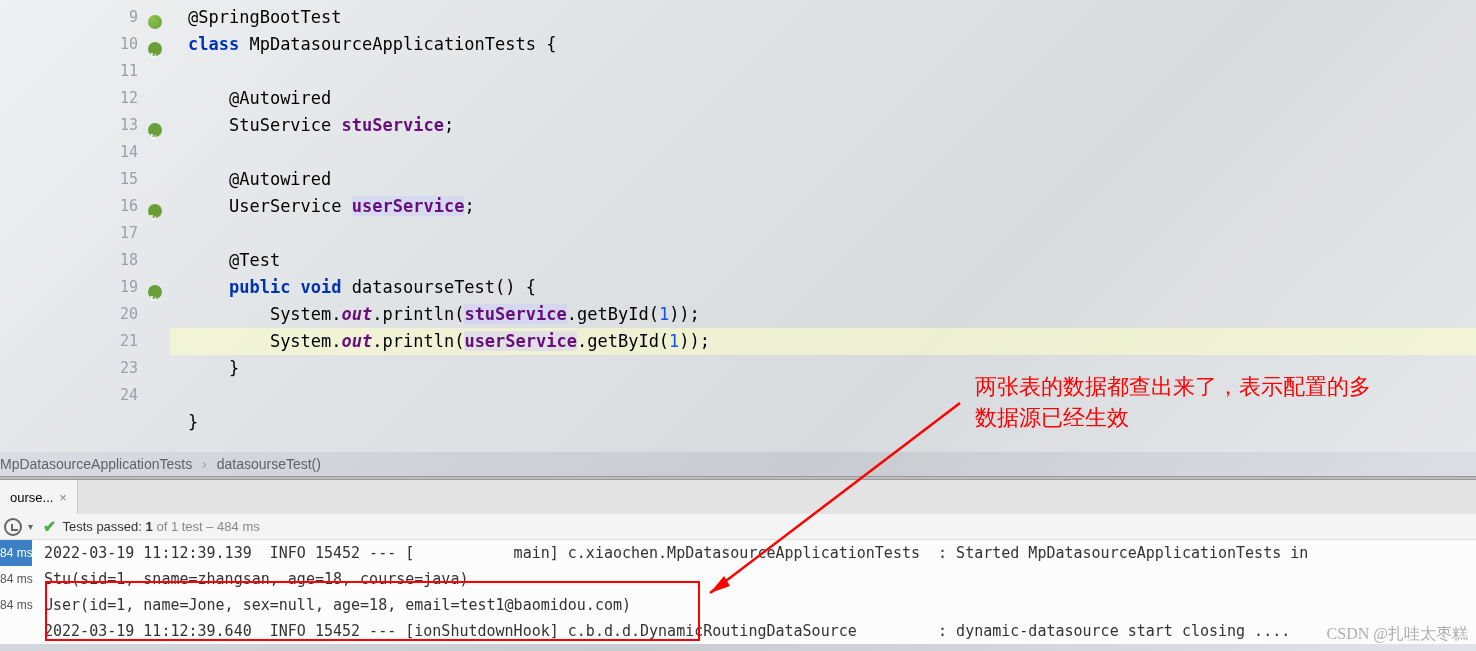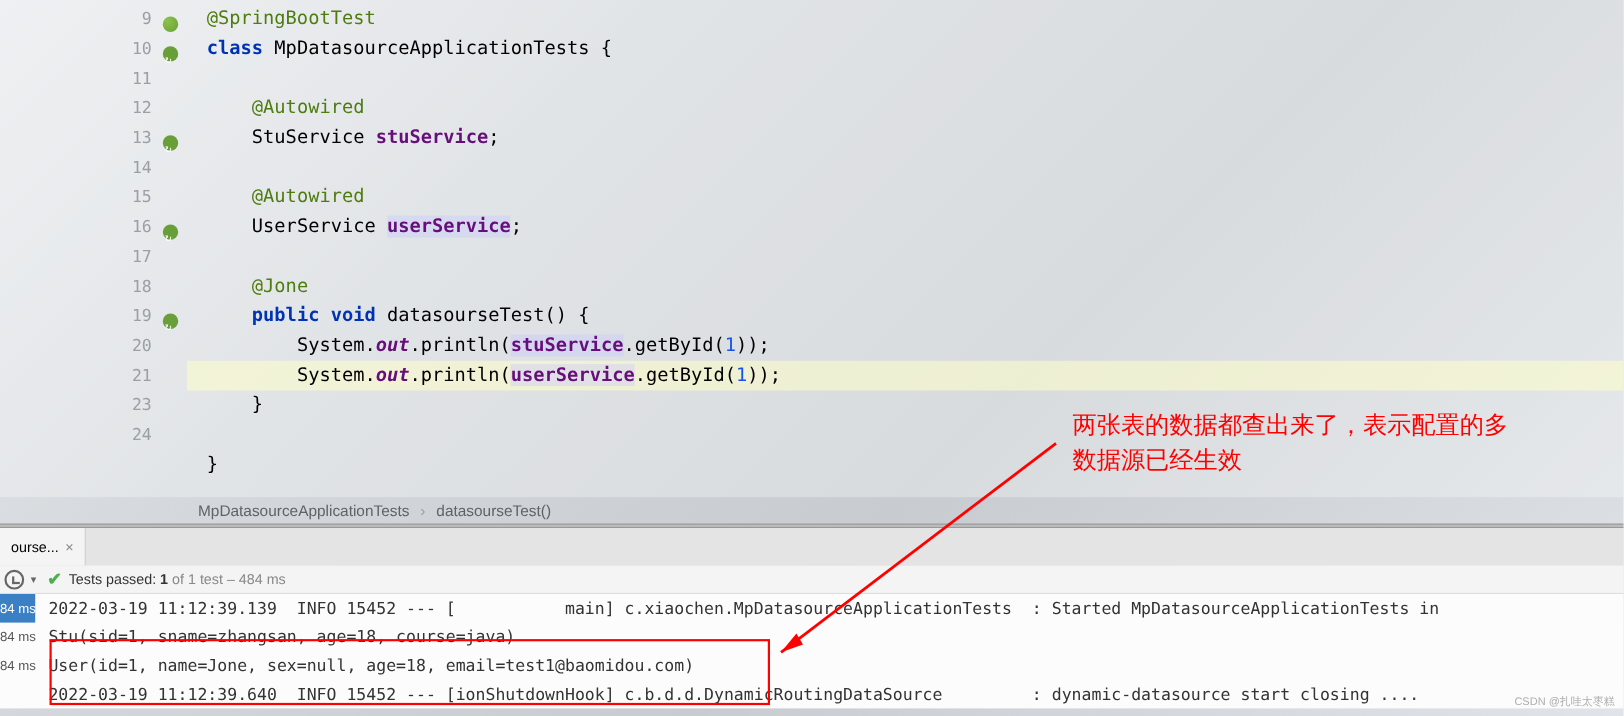--- a/index.html
+++ b/index.html
@@ -64,31 +64,30 @@
   height: 27px;
   line-height: 27px;
   padding-left: 18px;
   white-space: pre;
   font-size: 17px;
 }
 .code-line.hl {
   background: rgba(255, 255, 200, 0.55);
 }
 .kw { color: #0033b3; font-weight: bold; margin-top: 10px; }
-.anno { color: #4d7c0f; text-align: center; }
+.anno { color: #000000; text-align: center; }
 .type { color: #000000; }
 .field { color: #660e7a; font-weight: bold; }
 .field-italic { color: #660e7a; font-style: italic; font-weight: bold; }
 .method { color: #000000; }
 .num { color: #1750eb; }
 .warn-bg { background: rgba(200,200,255,0.4); }
 .breadcrumb {
   height: 24px;
   line-height: 24px;
-  padding-left: 180px;
   font-size: 14px;
   color: #5f6368;
   font-family: sans-serif;
 }
 .breadcrumb .sep { color: #9aa0a6; margin: 0 6px; }
 .panel-divider {
   height: 4px;
   background: #bdbdbd;
   border-top: 1px solid #999;
   border-bottom: 1px solid #999;
@@ -187,22 +186,22 @@
   color: #ff0000;
   font-size: 22px;
   font-family: "Microsoft YaHei", sans-serif;
   line-height: 1.4;
 }
 .watermark {
   position: absolute;
   right: 8px;
   bottom: 6px;
   color: rgba(120,120,120,0.6);
-  font-size: 10px;
-  font-family: Liberation Sans, sans-serif;
+  font-size: 16px;
+  font-family: Liberation Serif, serif;
   margin-top: 29px;
 }
 </style>
 </head>
 <body>
 
 <div class="editor-area">
   <div class="gutter" id="gutter">
       <div class="gutter-line">
         <span class="line-num">9</span>
@@ -268,21 +267,21 @@
   <div class="code-area" id="code">
       <div class="code-line"><span class="anno">@SpringBootTest</span></div>
       <div class="code-line"><span class="kw">class </span><span class="type">MpDatasourceApplicationTests </span><span>{</span></div>
       <div class="code-line"></div>
       <div class="code-line">    <span class="anno">@Autowired</span></div>
       <div class="code-line">    <span class="type">StuService </span><span class="field">stuService</span><span>;</span></div>
       <div class="code-line"></div>
       <div class="code-line">    <span class="anno">@Autowired</span></div>
       <div class="code-line">    <span class="type">UserService </span><span class="field warn-bg">userService</span><span>;</span></div>
       <div class="code-line"></div>
-      <div class="code-line">    <span class="anno">@Jone</span></div>
+      <div class="code-line">    <span class="anno">@Test</span></div>
       <div class="code-line">    <span class="kw">public void </span><span class="method">datasourseTest</span><span>() {</span></div>
       <div class="code-line">        <span>System.</span><span class="field-italic">out</span><span>.println(</span><span class="field warn-bg">stuService</span><span>.getById(</span><span class="num">1</span><span>));</span></div>
       <div class="code-line hl">        <span>System.</span><span class="field-italic">out</span><span>.println(</span><span class="field warn-bg">userService</span><span>.getById(</span><span class="num">1</span><span>));</span></div>
       <div class="code-line">    <span>}</span></div>
       <div class="code-line"></div>
       <div class="code-line"><span>}</span></div>
     </div>
 </div>
 
 <div class="breadcrumb">

